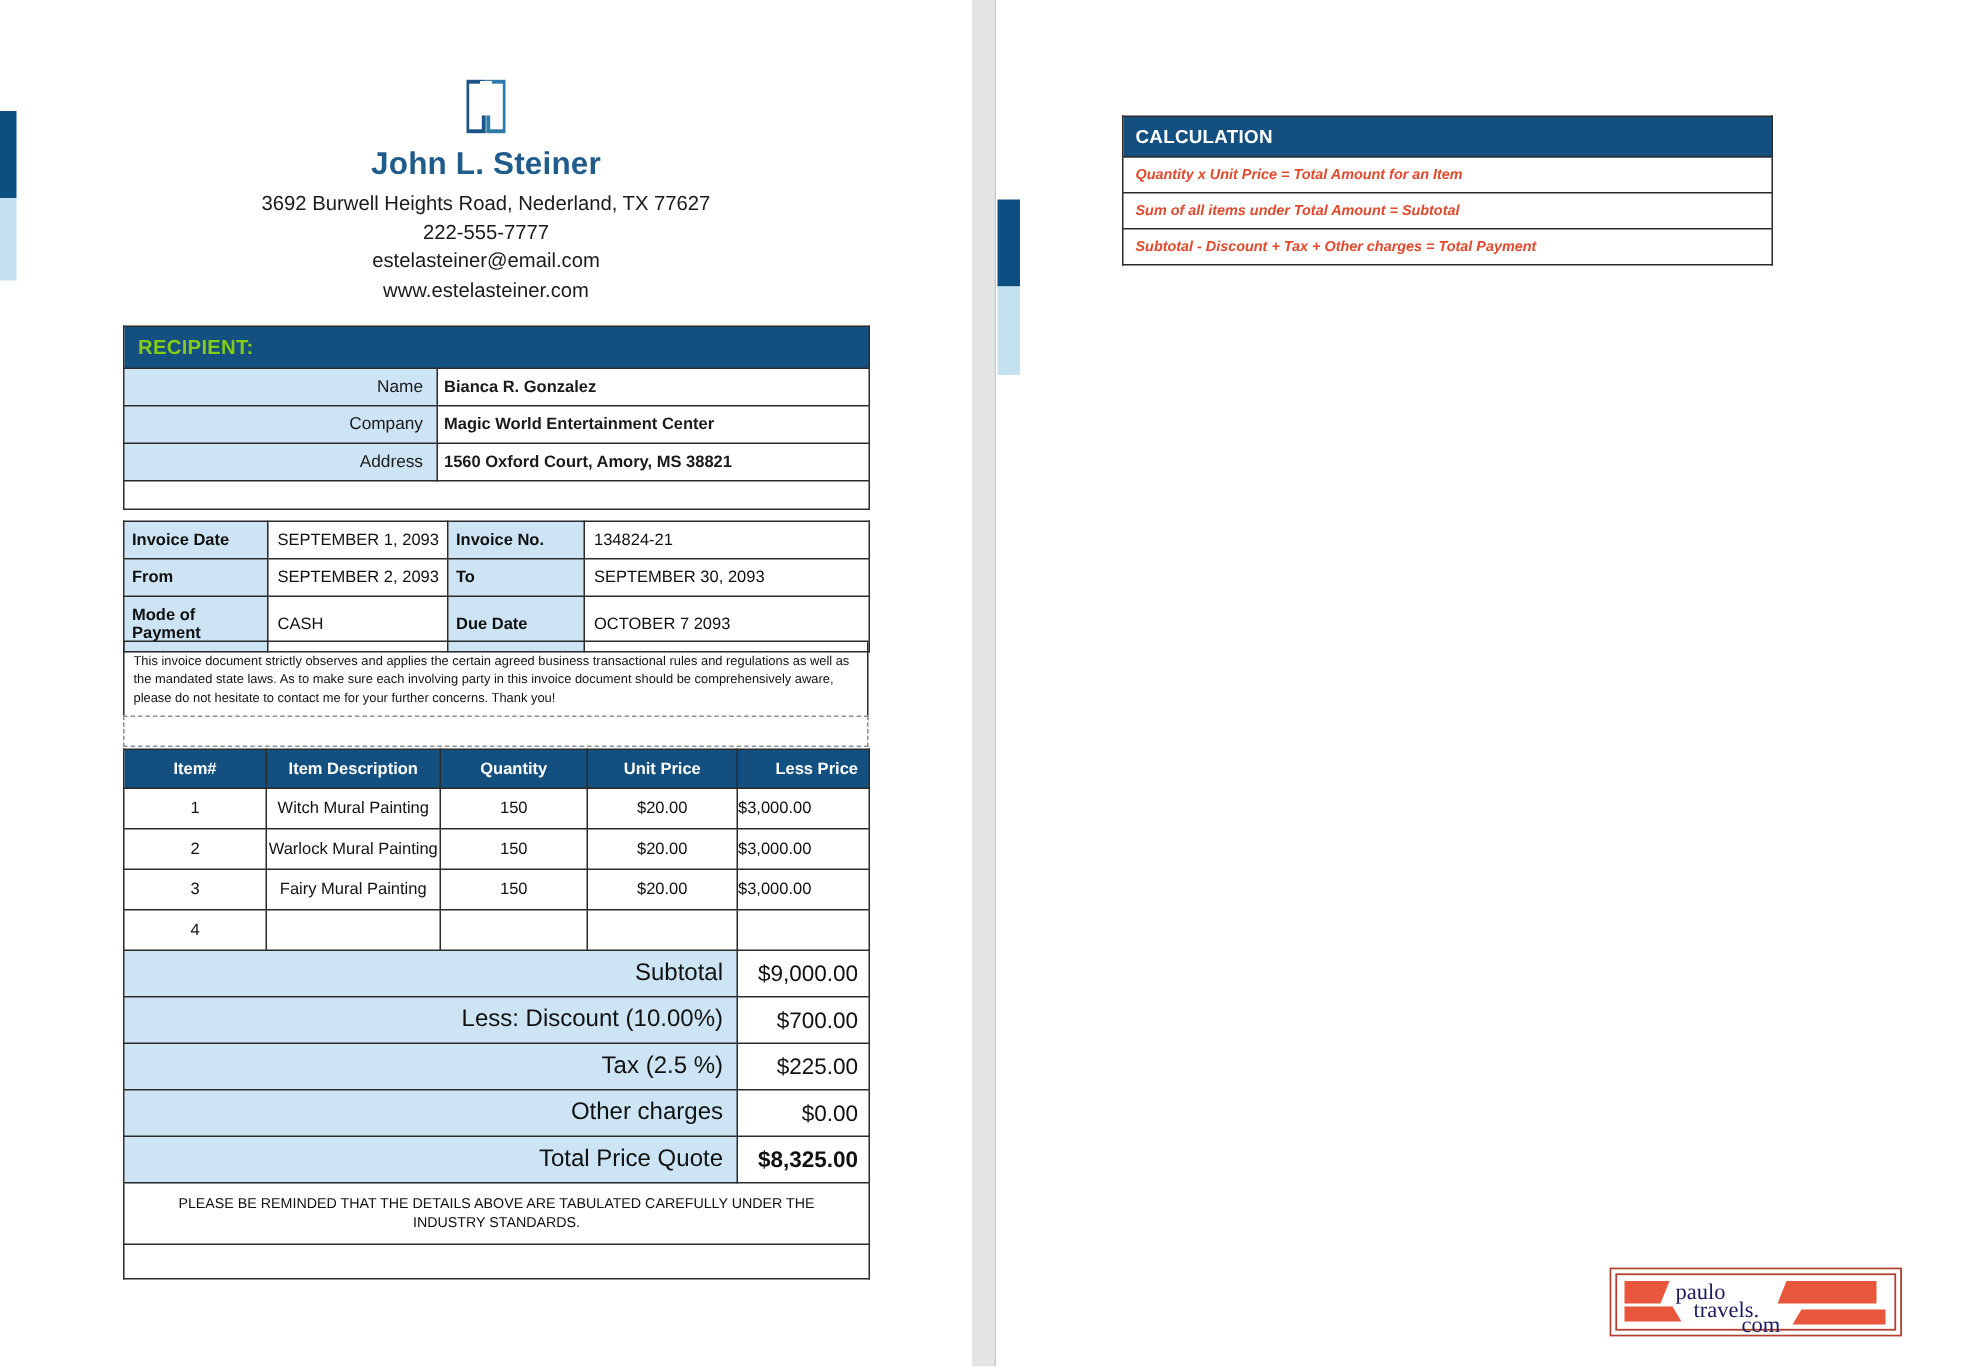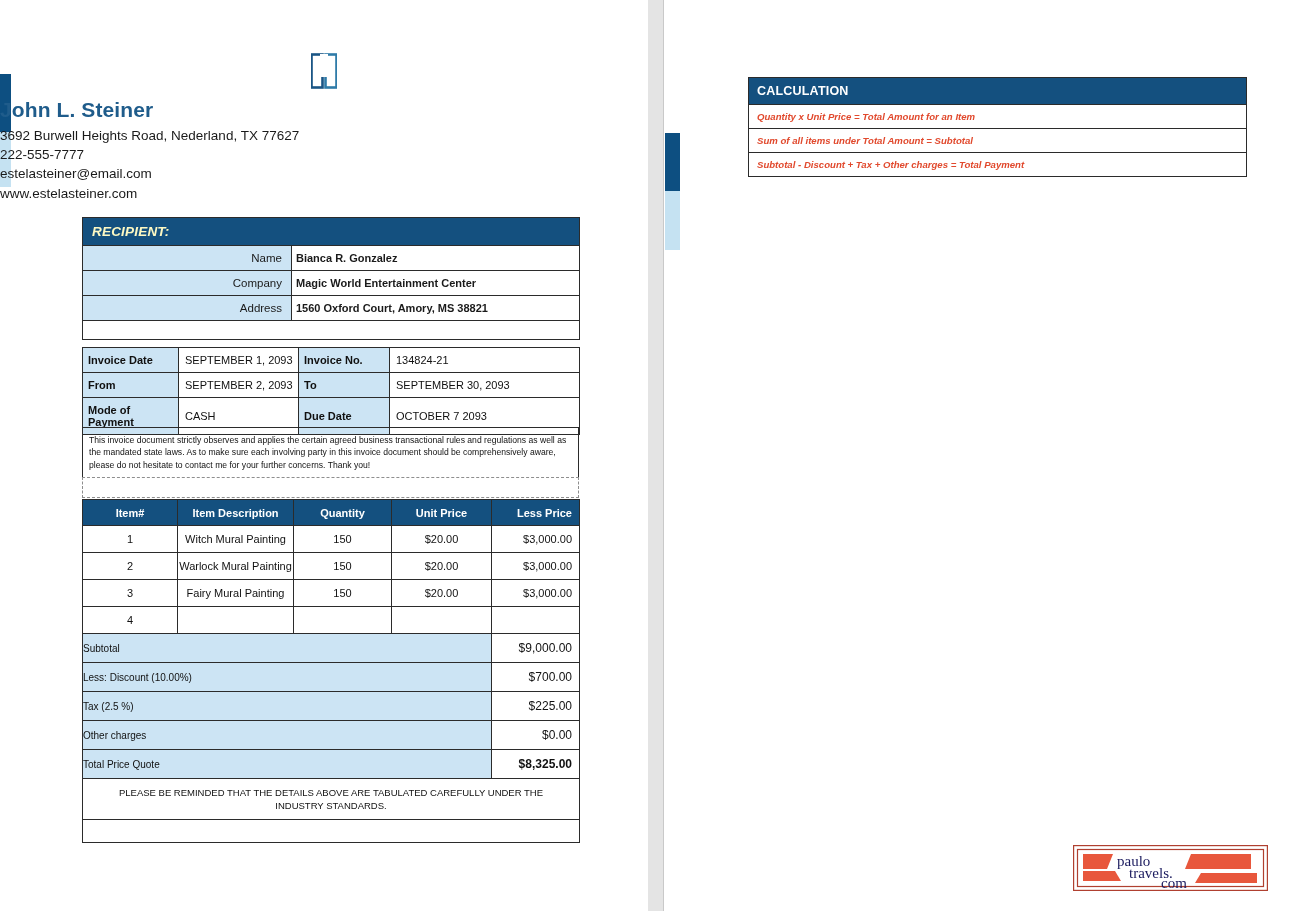--- a/index.html
+++ b/index.html
@@ -44,40 +44,40 @@
     position: absolute; left: 665px; top: 191px; width: 15px; height: 59px;
     background: #c5e2f2;
   }
 
   
   #left-page {
     position: absolute; left: 0; top: 0; width: 648px; height: 911px;
   }
 
   
-  .masthead { position: absolute; left: 0; top: 52px; width: 648px; }
+  .masthead { position: absolute; left: 0; top: 52px; width: 648px; text-align: center; }
   .brandmark { height: 38px; margin: 0 auto 8px; display: block; }
   .company-name {
     font-size: 21px; font-weight: bold; color: #1f5c8b;
     letter-spacing: .1px; margin: 0 0 4px 0; line-height: 1.15;
   }
   .contact-line { font-size: 13.5px; color: #1a1a1a; line-height: 1.42; }
 
   
   .doc-table {
     position: absolute; border-collapse: collapse; table-layout: fixed;
     font-size: 11px;
   }
   .doc-table td, .doc-table th { border: 1px solid #2b2b2b; padding: 0; }
 
   
   #recipient-table { left: 82px; top: 217px; width: 497px; }
   .band-head {
-    background: #14507f; color: #fef9c3; font-size: 13.5px; font-weight: bold;
-    text-align: left; padding: 6px 0 6px 9px !important; letter-spacing: .2px; font-style: italic;
+    background: #14507f; color: #84cc16; font-size: 13.5px; font-weight: bold;
+    text-align: left; padding: 6px 0 6px 9px !important; letter-spacing: .2px;
   }
   .rcp-label {
     background: #cce4f4; text-align: right; padding: 6px 9px 6px 0 !important;
     font-size: 11.5px; color: #1a1a1a;
   }
   .rcp-value {
     text-align: left; font-size: 11px; font-weight: bold; color: #1a1a1a;
     padding: 6px 4px !important;
   }
   .spacer-row td { height: 18px; background: #ffffff; }
@@ -107,43 +107,43 @@
   #items-table col.c-desc  { width: 116px; }
   #items-table col.c-qty   { width: 98px; }
   #items-table col.c-unit  { width: 100px; }
   #items-table col.c-total { width: 88px; }
   .items-head th {
     background: #14507f; color: #ffffff; font-size: 11px; font-weight: bold;
     height: 25px; text-align: center;
   }
   .items-head th.right { text-align: right; padding-right: 7px !important; }
   .items-row td { height: 26px; font-size: 11px; text-align: center; color: #111; }
-  .items-row td.right { text-align: right; padding-right: 7px !important; }
+  .items-row td.right { text-align: left; padding-right: 7px !important; }
 
   
   .tot-label {
-    background: #cce4f4; text-align: left; font-size: 10px;
+    background: #cce4f4; text-align: right; font-size: 16px;
     padding: 6px 9px 6px 0 !important; color: #111; height: 16px;
   }
   .tot-value {
-    text-align: right; font-size: 12px; padding: 6px 7px 6px 0 !important; color: #111;
+    text-align: right; font-size: 15px; padding: 6px 7px 6px 0 !important; color: #111;
   }
   .tot-value.grand { font-weight: bold; }
 
   .footer-note td {
     text-align: center; font-size: 9.5px; padding: 7px 18px !important;
     line-height: 1.38; color: #111;
   }
   .footer-blank td { height: 22px; }
 
   
   #right-page { position: absolute; left: 663px; top: 0; width: 645px; height: 911px; }
 
   #calc-table {
-    position: absolute; left: 85px; top: 77px; width: 499px;
+    position: absolute; left: 85px; top: 77px; width: 434px;
     border-collapse: collapse; table-layout: fixed; padding-left: 39px;
   }
   #calc-table td { border: 1px solid #2b2b2b; }
   .calc-head {
     background: #14507f; color: #ffffff; font-size: 12.5px; font-weight: bold;
     padding: 6px 0 6px 8px; letter-spacing: .2px;
   }
   .calc-rule {
     color: #e1492d; font-style: italic; font-size: 9.6px; font-weight: bold;
     padding: 6px 0 6px 8px;

